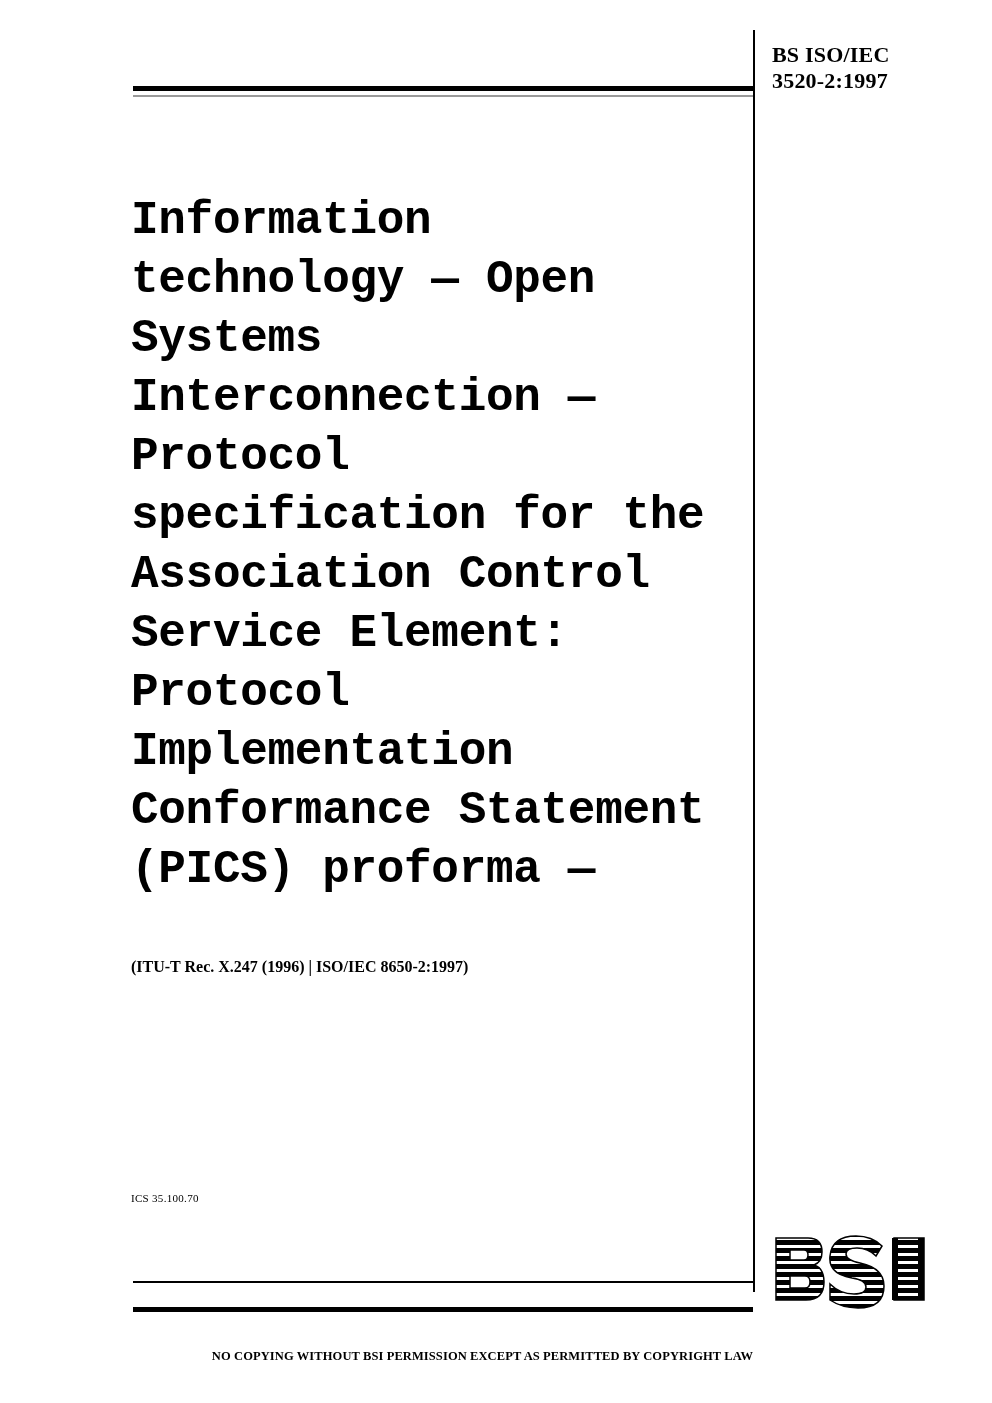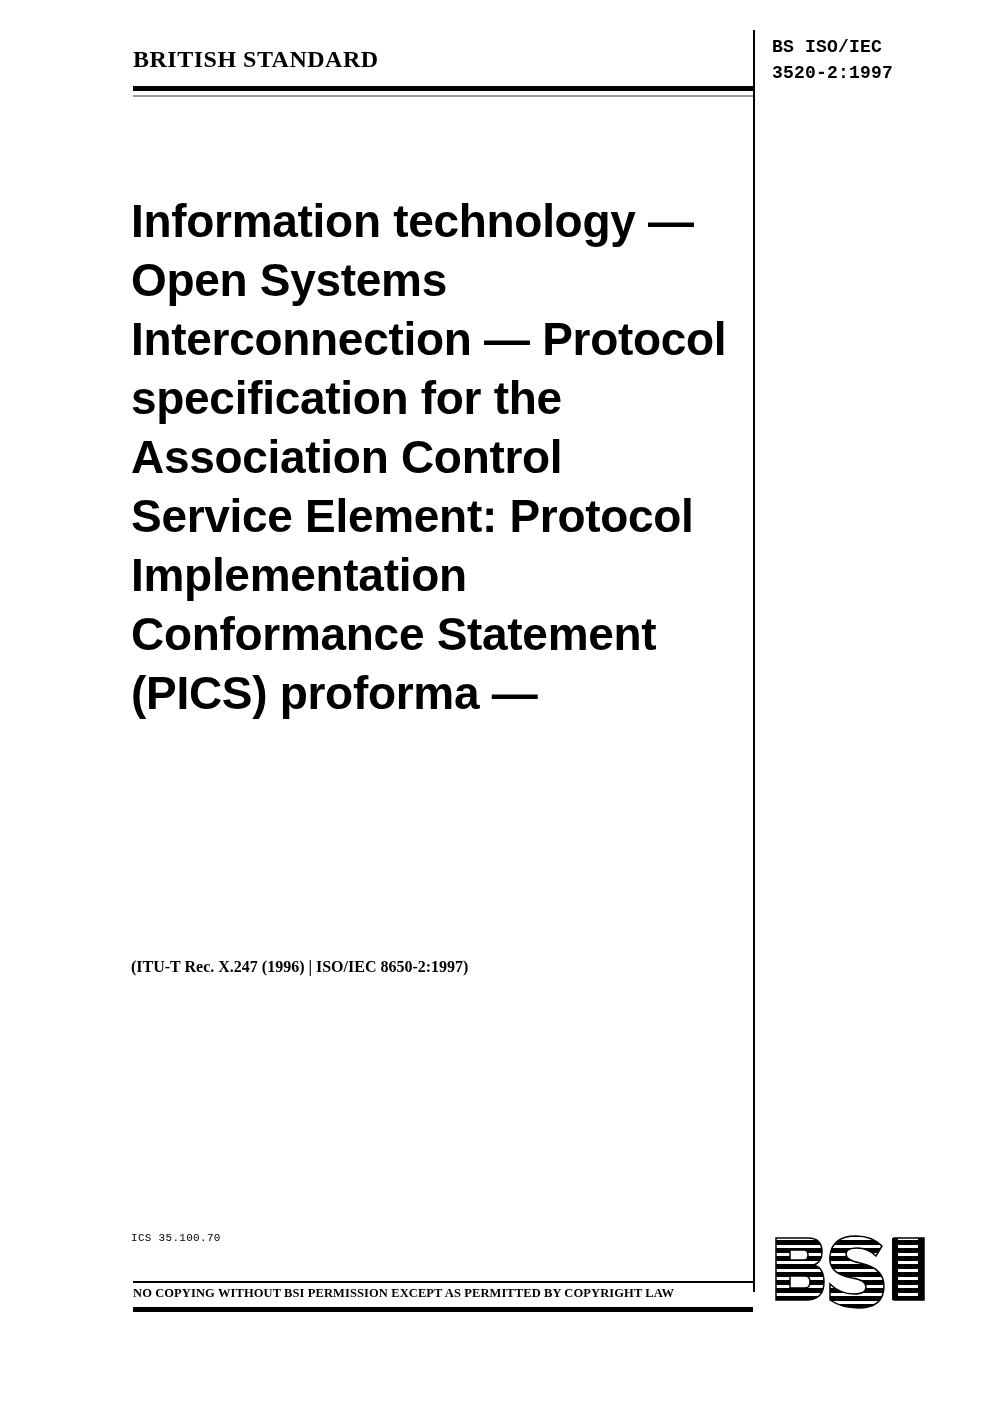--- a/index.html
+++ b/index.html
@@ -28,25 +28,25 @@
     top: 46px;
     font-family: "Liberation Serif", serif;
     font-weight: bold;
     font-size: 24px;
     letter-spacing: 0.5px;
   }
 
   .header-ref {
     position: absolute;
     left: 772px;
-    top: 34px;
+    top: 42px;
     width: 200px;
-    font-family: Liberation Mono, monospace;
-    font-weight: bold;
-    font-size: 18px;
+    font-family: Liberation Serif, serif;
+    font-weight: bold;
+    font-size: 22px;
     line-height: 26px;
     letter-spacing: 0.2px;
   }
 
   
   .vrule {
     position: absolute;
     left: 753px;
     top: 30px;
     width: 2px;
@@ -71,21 +71,21 @@
     height: 2px;
     background: #9a9a9a;
   }
 
   
   .title {
     position: absolute;
     left: 131px;
     top: 192px;
     width: 600px;
-    font-family: Liberation Sans, sans-serif;
+    font-family: Liberation Mono, monospace;
     font-weight: bold;
     font-size: 46px;
     line-height: 59px;
     letter-spacing: -0.3px;
   }
 
   .subtitle {
     position: absolute;
     left: 131px;
     top: 950px;
@@ -94,41 +94,40 @@
     font-weight: bold;
     font-size: 16px;
     line-height: 34px;
   }
 
   
   .ics {
     position: absolute;
     left: 131px;
     top: 1192px;
-    font-family: Liberation Mono, monospace;
+    font-family: Liberation Serif, serif;
     font-size: 11px;
     letter-spacing: 0.3px;
-    margin-top: 40px;
   }
 
   
   .footer-rule-top {
     position: absolute;
     left: 133px;
     top: 1281px;
     width: 620px;
     height: 2px;
     background: #000000;
   }
   .footer-text {
     position: absolute;
     left: 133px;
-    top: 1286px;
-    width: 620px;
-    text-align: left;
+    top: 1349px;
+    width: 620px;
+    text-align: right;
     font-family: "Liberation Serif", serif;
     font-weight: bold;
     font-size: 12.5px;
     letter-spacing: 0.1px;
   }
   .footer-rule-bottom {
     position: absolute;
     left: 133px;
     top: 1307px;
     width: 620px;
@@ -144,21 +143,20 @@
     width: 174px;
     height: 78px;
   }
   .bsi-logo svg { display: block; }
 </style>
 </head>
 <body>
 
 <div class="page">
 
-  <div class="header-label">BRITISH STANDARD</div>
 
   <div class="header-ref">
     <div>BS ISO/IEC</div>
     <div>3520-2:1997</div>
   </div>
 
   <div class="rule-top-thick"></div>
   <div class="rule-top-thin"></div>
 
   <div class="vrule"></div>

